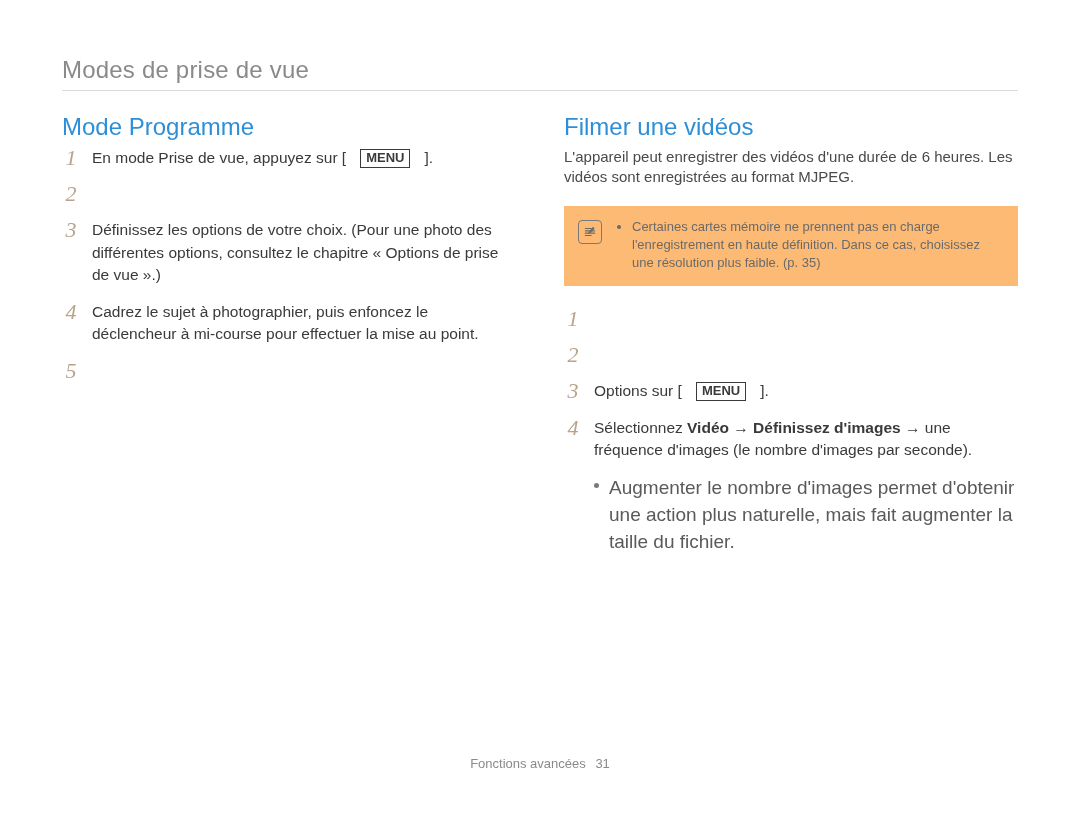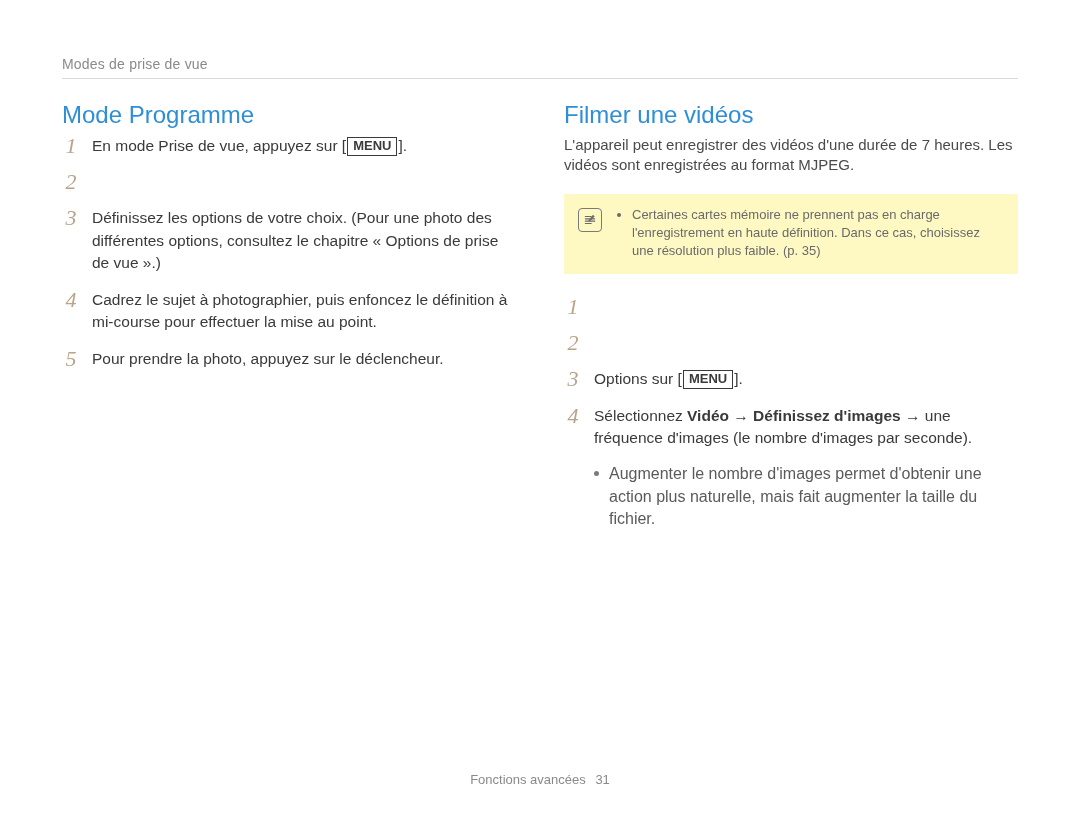--- a/index.html
+++ b/index.html
@@ -11,21 +11,21 @@
     font-family: Arial, Helvetica, sans-serif;
     color: #3a3a3a;
   }
   .page {
     padding: 56px 62px 0 62px;
     box-sizing: border-box;
     height: 100%;
     position: relative;
   }
   .breadcrumb {
-    font-size: 14px;
+    font-size: 24px;
     color: #8a8a8a;
     font-weight: 300;
     letter-spacing: 0.2px;
     margin-bottom: 4px;
   }
   .rule {
     border: none;
     border-top: 1px solid #d9d9d9;
     margin: 6px 0 22px 0;
   }
@@ -78,27 +78,27 @@
   }
   .step-body .b { font-weight: 700; }
   .btn-label {
     display: inline-block;
     border: 1.5px solid #3a3a3a;
     padding: 0 5px;
     font-weight: 700;
     font-size: 13px;
     line-height: 1.3;
     vertical-align: 1px;
-    margin: 0 1px;
+    margin: 0 14px;
   }
   .note-box {
     display: flex;
     align-items: flex-start;
     gap: 14px;
-    background: #fef9c3;
+    background: #fdba74;
     padding: 12px 16px 14px 14px;
     margin: 16px 0 22px 0;
   }
   .note-icon {
     flex: 0 0 auto;
     width: 22px;
     height: 22px;
     border: 1.5px solid #7a7a7a;
     border-radius: 4px;
     display: flex;
@@ -123,27 +123,27 @@
     align-items: flex-start;
     gap: 10px;
     margin-top: 6px;
     padding-left: 30px;
   }
   .subnote .bullet {
     width: 5px; height: 5px; background:#7a7a7a; border-radius:50%;
     flex: 0 0 auto; margin-top: 8px;
   }
   .subnote .text {
-    font-size: 16px;
+    font-size: 19px;
     line-height: 1.4;
     color: #5a5a5a;
   }
   .footer {
     position: absolute;
-    bottom: 28px;
+    bottom: 44px;
     left: 0;
     width: 100%;
     text-align: center;
     font-size: 13px;
     color: #8a8a8a;
   }
   .footer .pnum { margin-left: 6px; }
 </style>
 </head>
 <body>
@@ -167,32 +167,31 @@
         </li>
         <li class="step">
           <span class="step-num">2</span>
         </li>
         <li class="step">
           <span class="step-num">3</span>
           <span class="step-body">Définissez les options de votre choix. (Pour une photo des différentes options, consultez le chapitre « Options de prise de vue ».)</span>
         </li>
         <li class="step">
           <span class="step-num">4</span>
-          <span class="step-body">Cadrez le sujet à photographier, puis enfoncez le définition à mi-course pour effectuer la mise au point.</span>
+          <span class="step-body">Cadrez le sujet à photographier, puis enfoncez le déclencheur à mi-course pour effectuer la mise au point.</span>
         </li>
         <li class="step">
           <span class="step-num">5</span>
-          <span class="step-body">Pour prendre la photo, appuyez sur le déclencheur.</span>
         </li>
       </ol>
     </div>
 
     <div class="col">
       <h2 class="section-title">Filmer une vidéos</h2>
-      <p class="intro">L'appareil peut enregistrer des vidéos d'une durée de 7 heures. Les vidéos sont enregistrées au format MJPEG.</p>
+      <p class="intro">L'appareil peut enregistrer des vidéos d'une durée de 6 heures. Les vidéos sont enregistrées au format MJPEG.</p>
 
       <div class="note-box">
         <span class="note-icon">
           <svg viewBox="0 0 24 24" fill="none" stroke="currentColor" stroke-width="2">
             <path d="M4 6 L14 6 M4 10 L20 10 M4 14 L20 14 M4 18 L14 18" stroke-linecap="round"></path>
             <path d="M17 3 L20 6 L12 14 L9 15 L10 12 Z" fill="currentColor" stroke="none"></path>
           </svg>
         </span>
         <ul class="note-list">
           <li>Certaines cartes mémoire ne prennent pas en charge l'enregistrement en haute définition. Dans ce cas, choisissez une résolution plus faible. (p. 35)</li>

